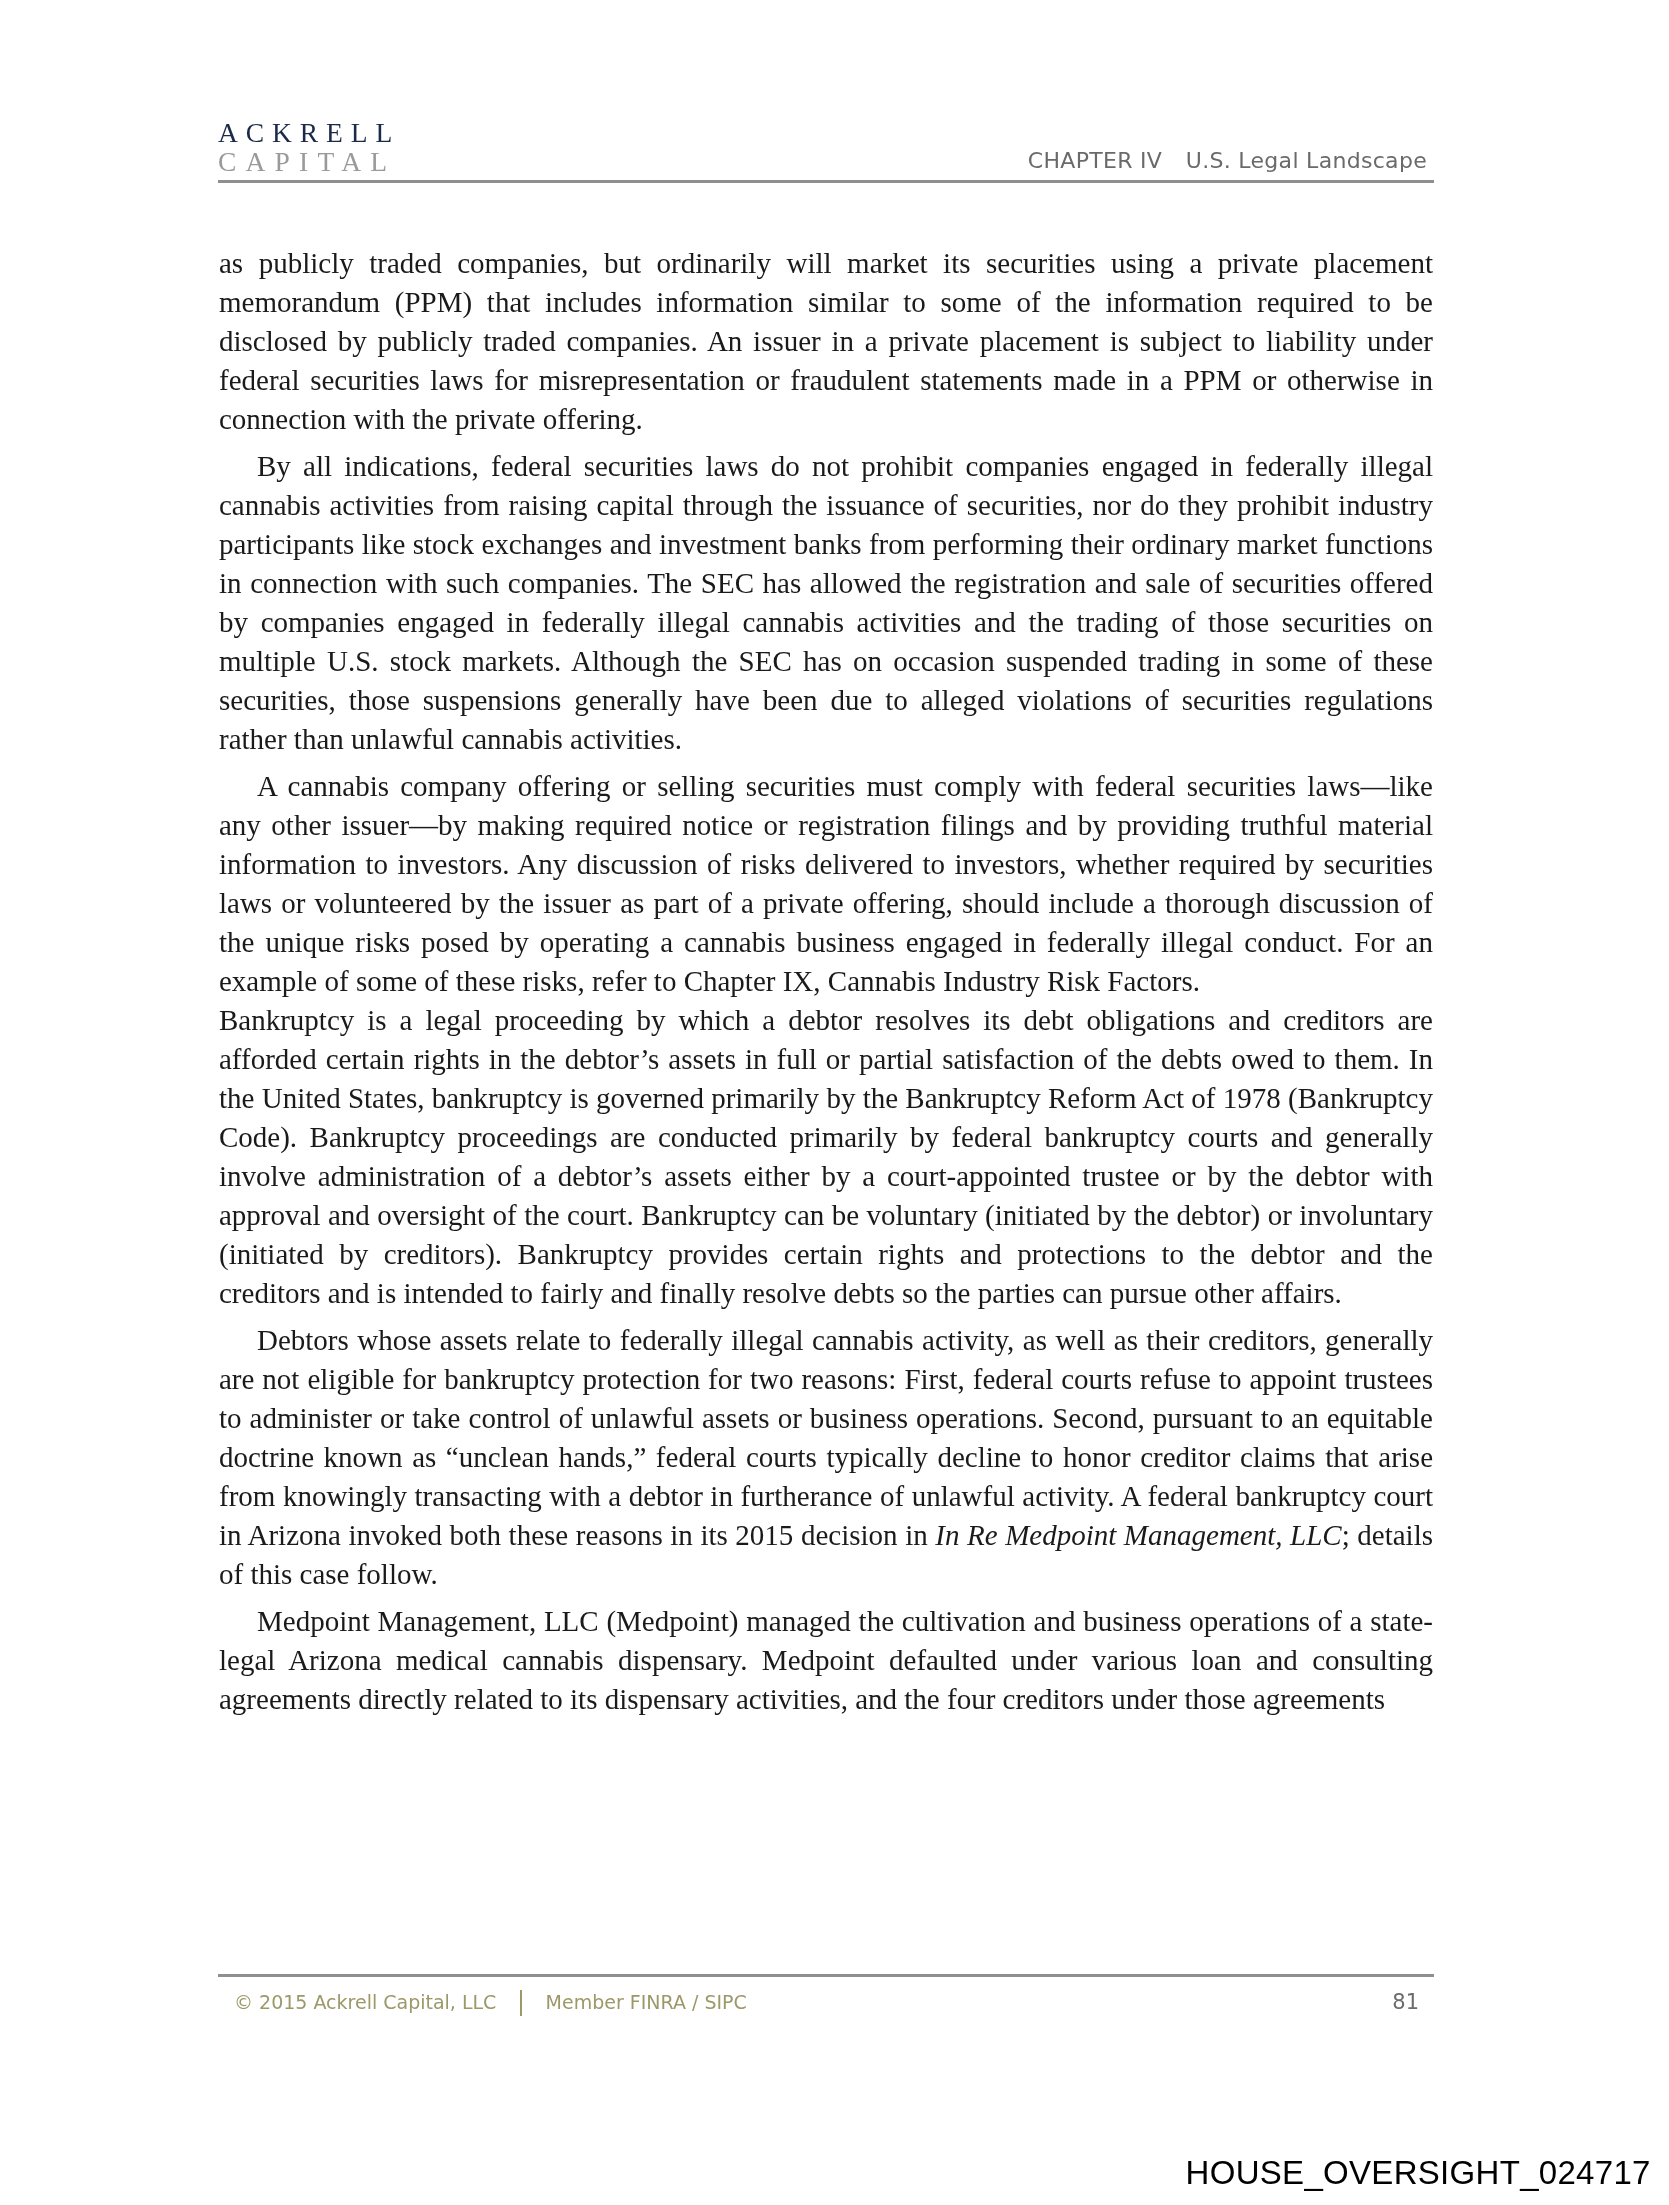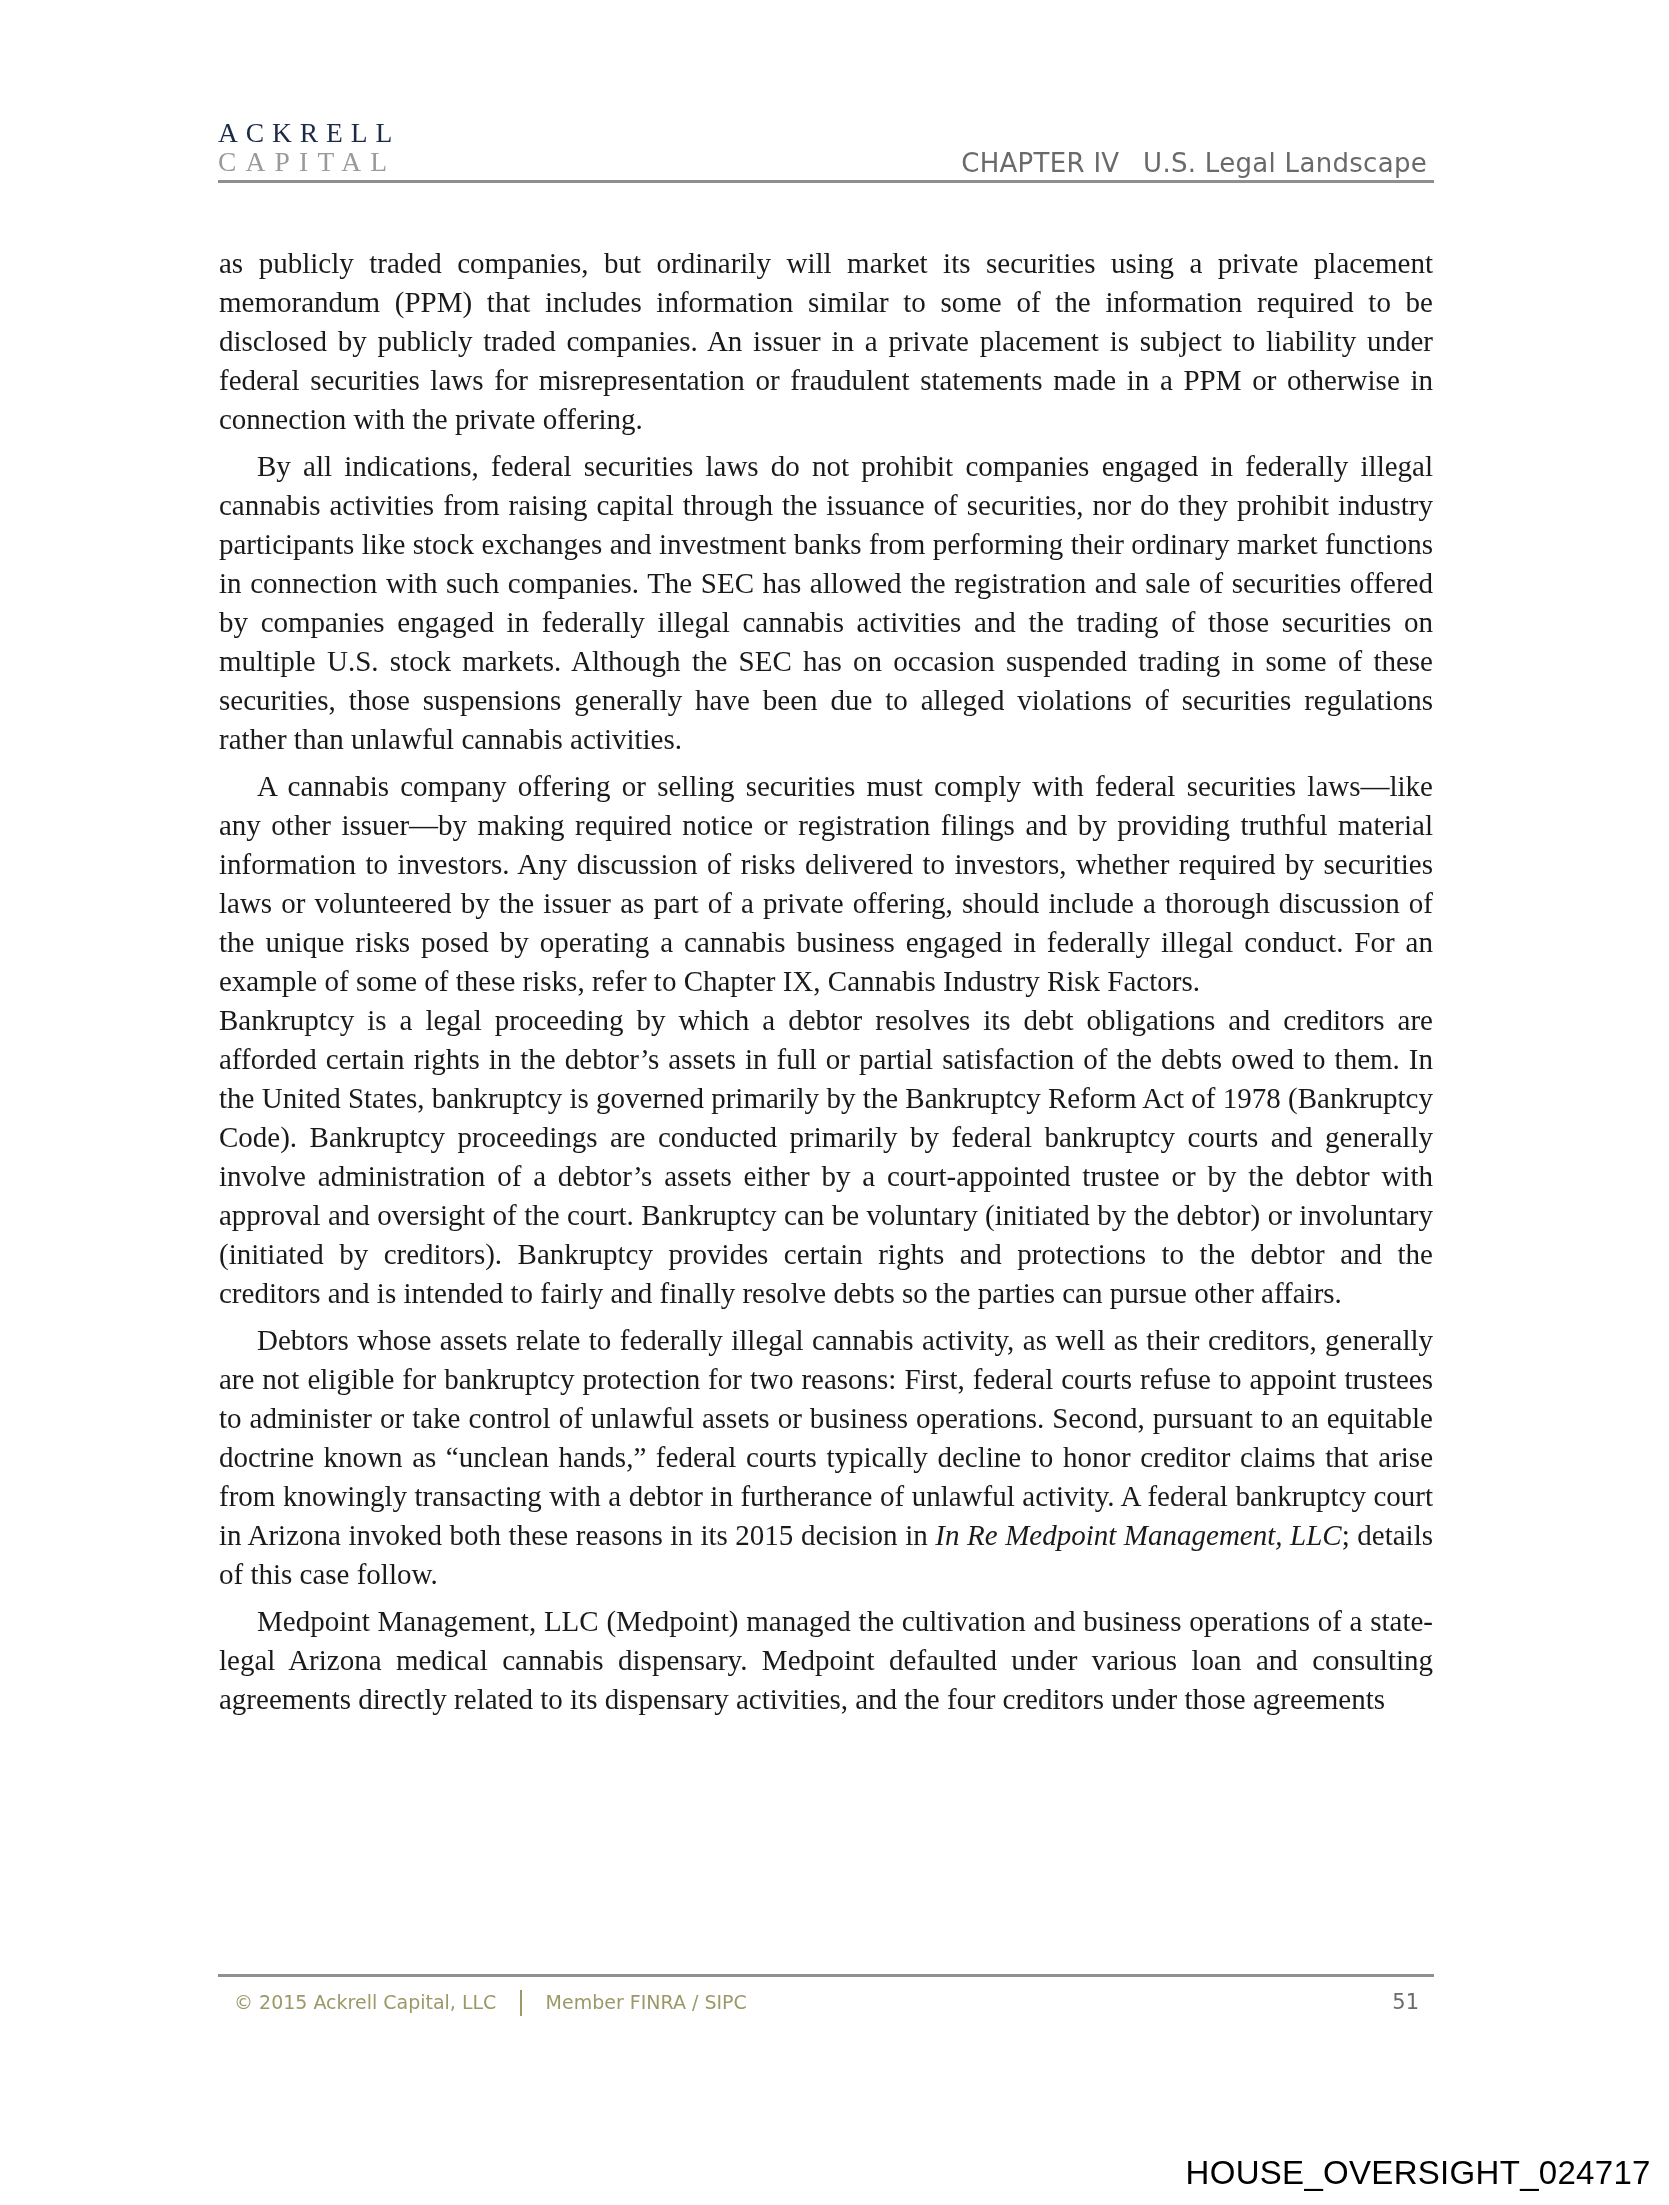--- a/index.html
+++ b/index.html
@@ -3,21 +3,21 @@
 <meta charset="utf-8">
 <style>
   html, body { margin: 0; padding: 0; background: #ffffff; }
   body { width: 1669px; height: 2205px; position: relative; overflow: hidden; }
   .page { position: absolute; left: 0; top: 0; width: 1669px; height: 2156px; }
 
   .logo { position: absolute; left: 218px; top: 119px; font-family: "Liberation Serif", "DejaVu Serif", serif; line-height: 1; }
   .logo .l1 { display: block; font-size: 27.5px; letter-spacing: 7.9px; color: #1c2a4a; }
   .logo .l2 { display: block; font-size: 27.5px; letter-spacing: 9.2px; color: #9a9a9a; margin-top: 1.3px; }
 
-  .chapter { position: absolute; right: 242px; top: 148px; font-family: "DejaVu Sans", sans-serif; font-size: 26px; color: #6a6a6a; letter-spacing: 0.3px; white-space: nowrap; }
+  .chapter { position: absolute; right: 242px; top: 148px; font-family: "DejaVu Sans", sans-serif; font-size: 22px; color: #6a6a6a; letter-spacing: 0.3px; white-space: nowrap; }
   .chapter .gap { display: inline-block; width: 23.6px; }
 
   .rule-top { position: absolute; left: 218px; width: 1216px; top: 180px; height: 2.6px; background: #8f8f8f; }
 
   .body { position: absolute; left: 219px; top: 244px; width: 1214px; font-family: "Liberation Serif", "DejaVu Serif", serif; font-size: 29px; line-height: 39px; color: #1a1a1a; text-align: justify; }
   .body p { margin: 0; }
   .body p.indent { text-indent: 38px; margin-top: 7.9px; }
   .body p.first { text-indent: 0; }
   .body h2 { font-family: "DejaVu Sans", sans-serif; font-weight: bold; font-size: 29px; color: #7a7651; margin: 43px 0 6.5px 0; line-height: 37px; letter-spacing: -0.3px; }
   .body em { font-style: italic; }
@@ -53,18 +53,18 @@
 
     <p class="first">Bankruptcy is a legal proceeding by which a debtor resolves its debt obligations and creditors are afforded certain rights in the debtor’s assets in full or partial satisfaction of the debts owed to them. In the United States, bankruptcy is governed primarily by the Bankruptcy Reform Act of 1978 (Bankruptcy Code). Bankruptcy proceedings are conducted primarily by federal bankruptcy courts and generally involve administration of a debtor’s assets either by a court-appointed trustee or by the debtor with approval and oversight of the court. Bankruptcy can be voluntary (initiated by the debtor) or involuntary (initiated by creditors). Bankruptcy provides certain rights and protections to the debtor and the creditors and is intended to fairly and finally resolve debts so the parties can pursue other affairs.</p>
     <p class="indent"><span>Debtors whose assets relate to federally illegal cannabis activity, as well as their creditors, generally are not eligible for bankruptcy protection for two reasons: First, federal courts refuse to appoint trustees to administer or take control of unlawful assets or business operations. Second, pursuant to an equitable doctrine known as “unclean hands,” federal courts typically decline to honor creditor claims that arise from knowingly transacting with a debtor in furtherance of unlawful activity. A federal bankruptcy court in Arizona invoked both these reasons in its 2015 decision in </span><em>In Re Medpoint Management, LLC</em><span>; details of this case follow.</span></p>
     <p class="indent">Medpoint Management, LLC (Medpoint) managed the cultivation and business operations of a state-legal Arizona medical cannabis dispensary. Medpoint defaulted under various loan and consulting agreements directly related to its dispensary activities, and the four creditors under those agreements</p>
   </div>
 
   <div class="rule-bottom"></div>
 
   <div class="footer">
     <span>© 2015 Ackrell Capital, LLC</span><span class="sep"></span><span>Member FINRA / SIPC</span>
-    <span class="pagenum">51</span>
+    <span class="pagenum">81</span>
   </div>
 
   <div class="bates">HOUSE_OVERSIGHT_024717</div>
 </div>
 
 
 </body></html>

